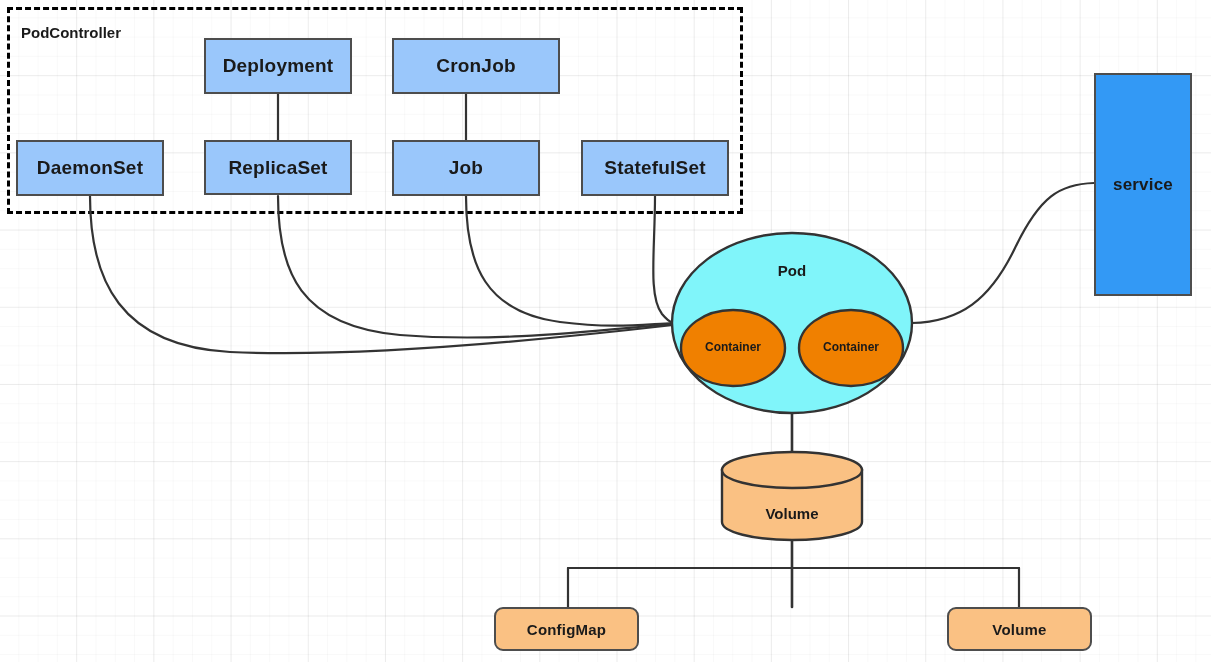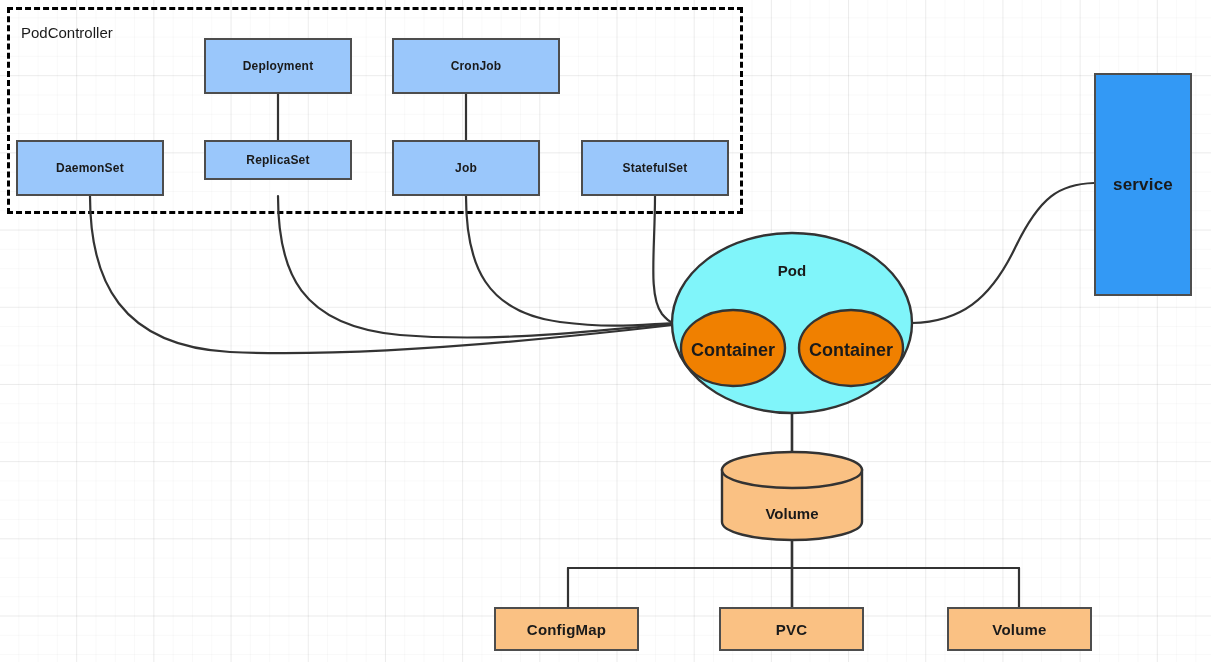--- a/index.html
+++ b/index.html
@@ -44,56 +44,56 @@
     align-items: center;
     justify-content: center;
     text-align: center;
     color: #1a1a1a;
     font-weight: bold;
     letter-spacing: 0.2px;
   }
   .ctrl-box {
     background: #9ac7fb;
     border: 2px solid #4d4d4d;
-    font-size: 12px;
+    font-size: 19px;
   }
   .group-box {
     position: absolute;
     box-sizing: border-box;
     border: 3px dashed #000000;
     background: transparent;
   }
   .group-label {
     position: absolute;
     font-size: 15px;
-    font-weight: normal;
+    font-weight: bold;
     color: #1a1a1a;
     white-space: nowrap;
   }
   .service-box {
     background: #3399f5;
     border: 2px solid #4d4d4d;
     font-size: 17px;
   }
   .store-box {
     background: #fac183;
     border: 2px solid #4d4d4d;
-    border-radius: 0;
+    border-radius: 9px;
     font-size: 15px;
   }
   .pod-label {
     position: absolute;
     font-size: 15px;
     font-weight: bold;
     color: #1a1a1a;
     white-space: nowrap;
   }
   .container-label {
     position: absolute;
-    font-size: 18px;
+    font-size: 12px;
     font-weight: bold;
     color: #1a1a1a;
     white-space: nowrap;
   }
   .volume-label {
     position: absolute;
     font-size: 15px;
     font-weight: bold;
     color: #1a1a1a;
     white-space: nowrap;
@@ -147,21 +147,21 @@
 
   <div class="node ctrl-box" style="left: 204px; top: 38px; width: 148px; height: 56px;">
     <span>Deployment</span>
   </div>
   <div class="node ctrl-box" style="left: 392px; top: 38px; width: 168px; height: 56px;">
     <span>CronJob</span>
   </div>
   <div class="node ctrl-box" style="left: 16px; top: 140px; width: 148px; height: 56px;">
     <span>DaemonSet</span>
   </div>
-  <div class="node ctrl-box" style="left: 204px; top: 140px; width: 148px; height: 40px;">
+  <div class="node ctrl-box" style="left: 204px; top: 140px; width: 148px; height: 55px;">
     <span>ReplicaSet</span>
   </div>
   <div class="node ctrl-box" style="left: 581px; top: 140px; width: 148px; height: 56px;">
     <span>StatefulSet</span>
   </div>
   <div class="node ctrl-box" style="left: 392px; top: 140px; width: 148px; height: 56px;">
     <span>Job</span>
   </div>
 
   <div class="node service-box" style="left:1094px; top:73px; width:98px; height:223px;justify-content:center;">
@@ -170,20 +170,17 @@
 
   <div class="pod-label" style="left:792px; top:262px; transform:translateX(-50%);">Pod</div>
   <div class="container-label" style="left:733px; top:340px; transform:translateX(-50%);">Container</div>
   <div class="container-label" style="left:851px; top:340px; transform:translateX(-50%);">Container</div>
 
   <div class="volume-label" style="left:792px; top:505px; transform:translateX(-50%);">Volume</div>
 
   <div class="node store-box" style="left: 494px; top: 607px; width: 145px; height: 44px;">
     <span>ConfigMap</span>
   </div>
-  <div class="node store-box" style="left: 719px; top: 607px; width: 145px; height: 44px;">
-    <span>PVC</span>
-  </div>
   <div class="node store-box" style="left: 947px; top: 607px; width: 145px; height: 44px;">
     <span>Volume</span>
   </div>
 
 </div>
 
 </body></html>

